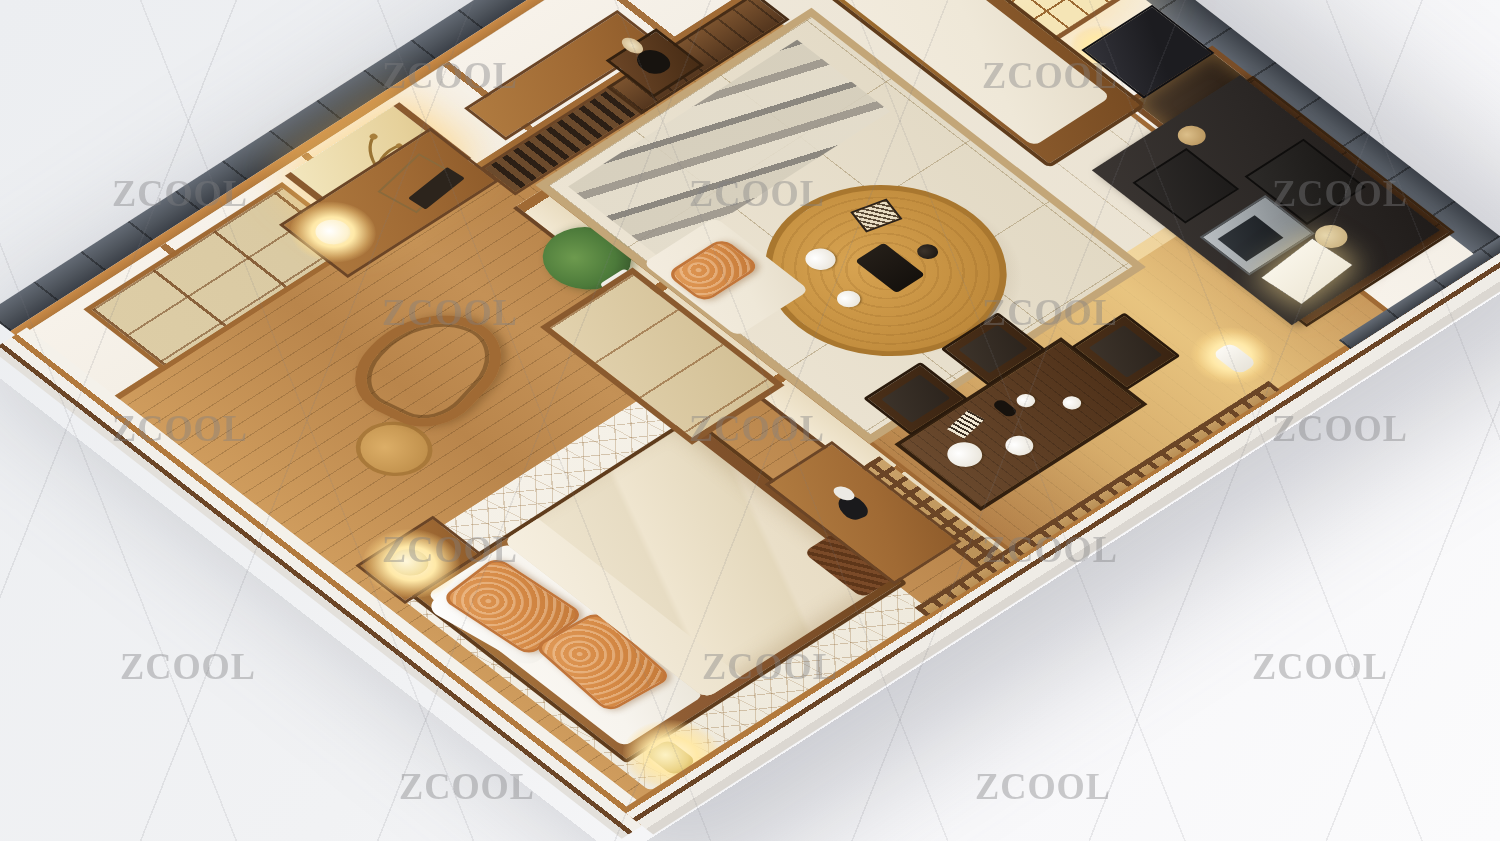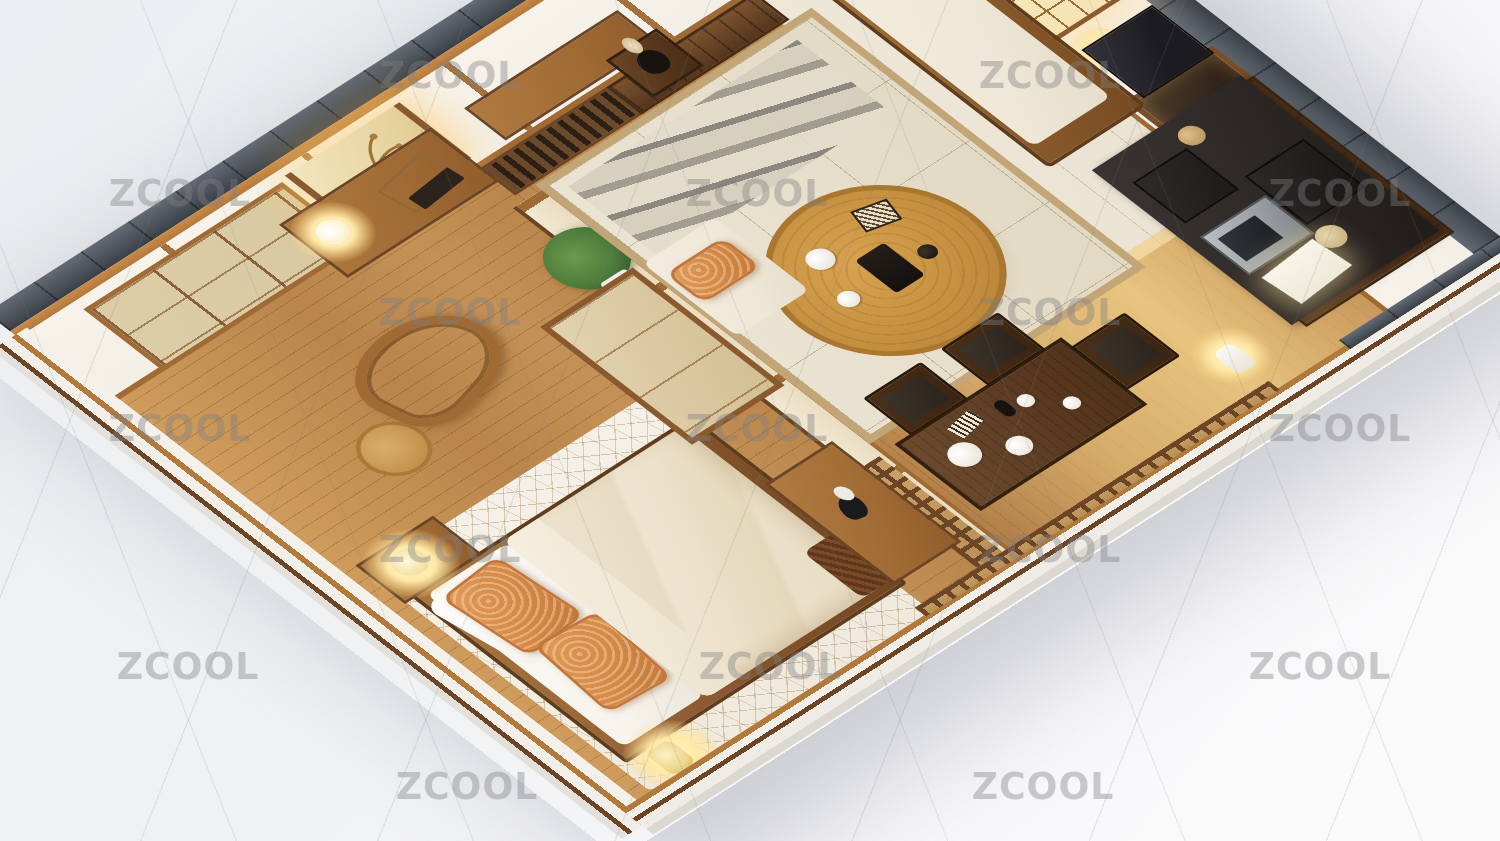--- a/index.html
+++ b/index.html
@@ -1,18 +1,18 @@
 <!DOCTYPE html>
 <html style="--slate: #4e545c; --slate-dark: #3b4048; --slate-light: #636a74; --wood-cap: #b2793c; --wood-frame: #a06a34; --wood-dark: #6b4526; --wood-deep: #54361e; --walnut: #4f3119; --wood-floor-light: #cf9c5d; --wood-floor: #b9854b; --wood-floor-dark: #8a5f36; --shoji: #f4efe6; --shoji-warm: #e9dcc0; --shoji-tan: #d9c9a2; --tatami: #e9e1d0; --tatami-border: #c3a678; --cream: #efe8d8; --white-soft: #f7f4ee; --duvet: #eadfc8; --pillow-orange: #d58945; --counter-top: #2c2826; --appliance-black: #1d1b1a; --appliance-silver: #9aa0a4; --glow: #ffe9a8; --glow-core: #fff6d9; --green: #4c7a3a; --watermark: rgba(128,128,131,0.40);"><head>
 <meta charset="utf-8">
 <title>Isometric Japanese Apartment Render</title>
 <style>
   html,body{margin:0;padding:0;background:#e9ebee;font-family:"DejaVu Sans","Liberation Sans",sans-serif;}
   .canvas{position:relative;width:1500px;height:841px;overflow:hidden;
-    background:linear-gradient(128deg,#eceef1 0%,#f1f2f4 45%,#f8f8fa 75%,#fbfbfc 100%);}
+    background:linear-gradient(128deg,#eceef1 0%,#f1f2f4 45%,#f8f8fa 75%,#fbfbfc 100%);font-family:Liberation Serif, serif;}
   
   .lattice{position:absolute;inset:0;z-index:5;pointer-events:none;
     background:
       repeating-linear-gradient(111.6deg,transparent 0 219px,rgba(120,120,128,.14) 219px 220.5px),
       repeating-linear-gradient(68.4deg,transparent 0 219px,rgba(120,120,128,.12) 219px 220.5px);}
   
   .scene{position:absolute;left:30px;top:330px;width:1000px;height:760px;z-index:2;
     transform:matrix(0.842,-0.54,0.80,0.62,0,0);transform-origin:0 0;}
   .e{position:absolute;}
   .ground-shadow{left:-60px;top:-40px;width:1090px;height:840px;

